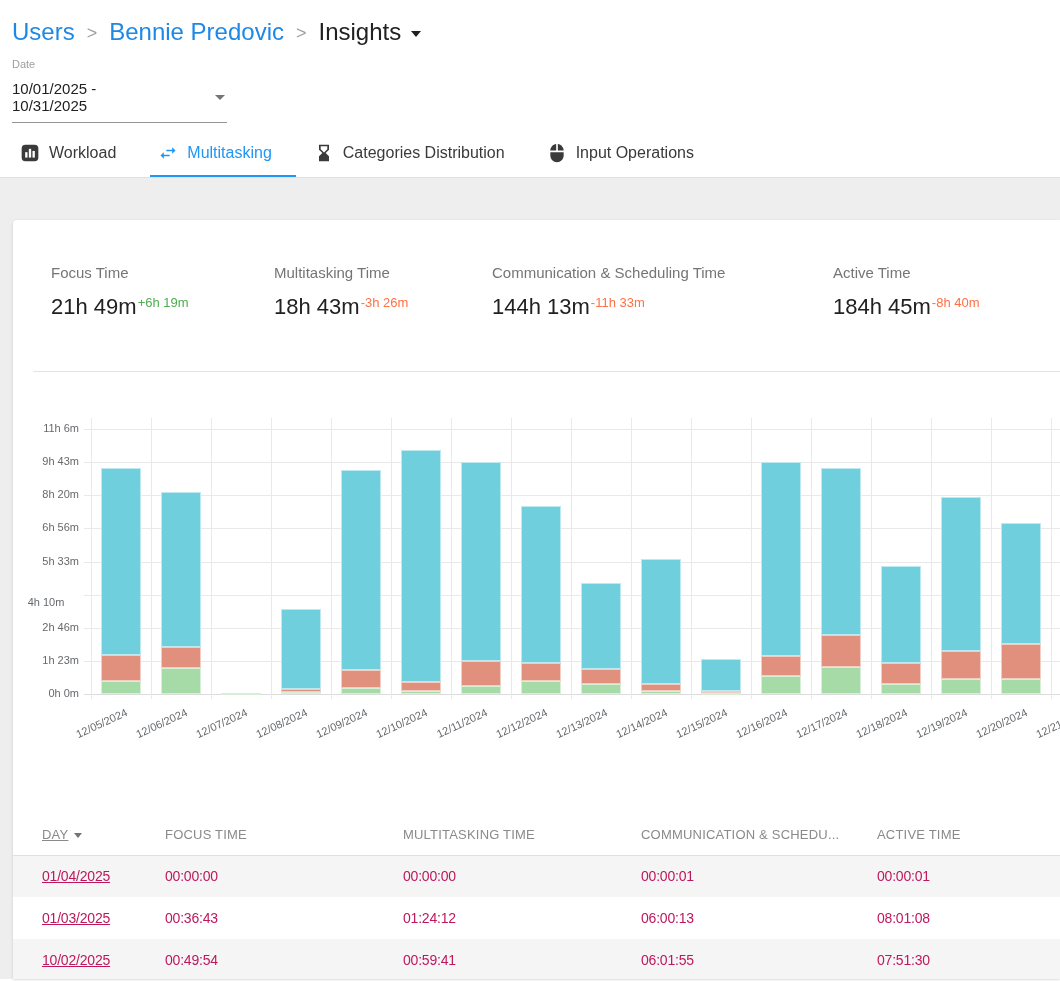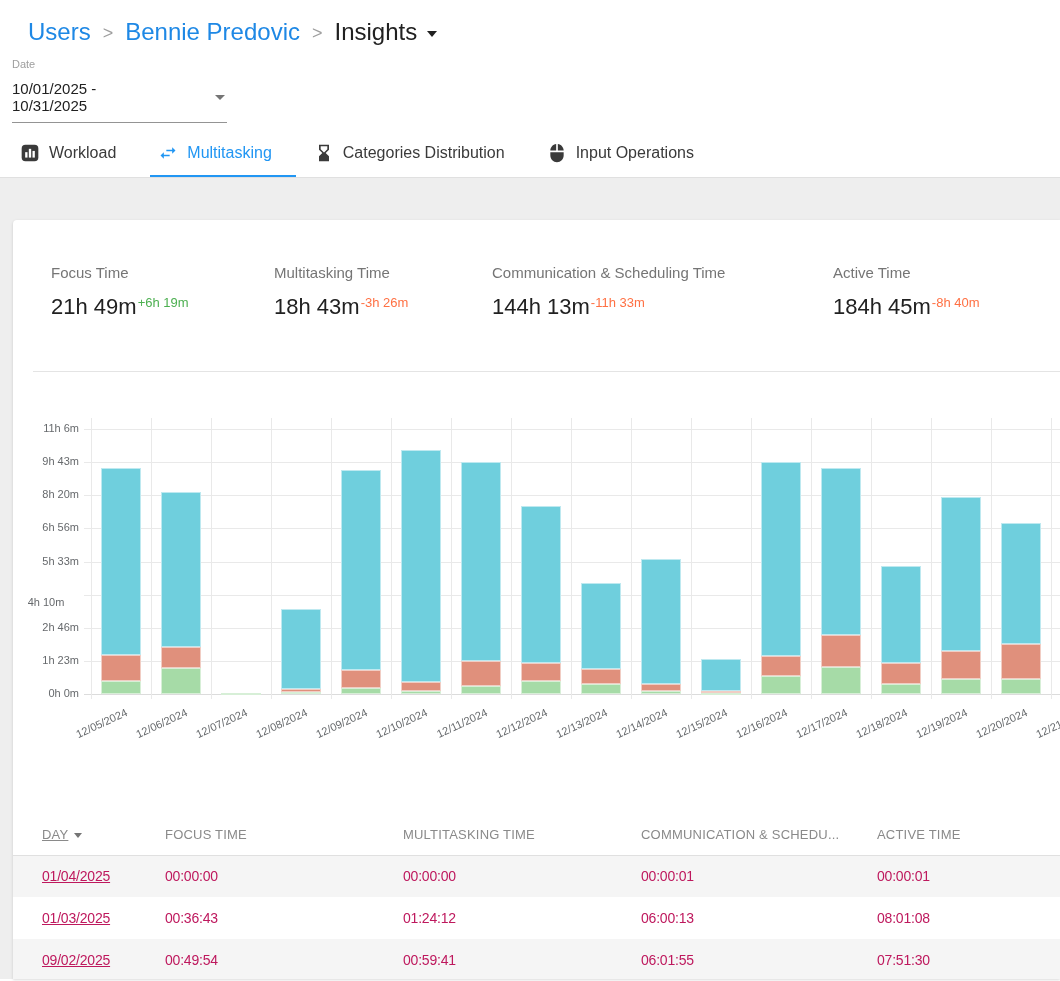--- a/index.html
+++ b/index.html
@@ -4,21 +4,21 @@
 <style>
   * { box-sizing: border-box; margin: 0; padding: 0; }
   html, body { width: 1060px; height: 981px; overflow: hidden; }
   body {
     font-family: "Liberation Sans", "DejaVu Sans", sans-serif;
     background: #ffffff;
     color: #212121;
   }
   
   .top-white { background: #fff; }
-  .breadcrumb { display: flex; align-items: center; gap: 12px; padding: 18px 12px 10px 12px; font-size: 24px; margin-left: 16px; }
+  .breadcrumb { display: flex; align-items: center; gap: 12px; padding: 18px 12px 10px 12px; font-size: 24px; }
   .breadcrumb a { color: #1e88e5; text-decoration: none; cursor: pointer; }
   .breadcrumb .sep { color: #9e9e9e; font-size: 18px; margin-top: 2px; }
   .breadcrumb .current { color: #212121; display: inline-flex; align-items: center; gap: 10px; cursor: pointer; }
   .caret-down { width: 0; height: 0; border-left: 5px solid transparent; border-right: 5px solid transparent; border-top: 6px solid #212121; display: inline-block; margin-top: 4px; }
 
   .date-block { padding: 2px 12px 0 12px; }
   .date-label { font-size: 11px; color: #9e9e9e; margin-bottom: 6px; }
   .date-value { width: 215px; display: flex; align-items: center; justify-content: space-between; font-size: 15px; color: #212121; border-bottom: 1px solid #949494; padding: 4px 2px 8px 0; cursor: pointer; gap: 43px; }
   .date-caret { width: 0; height: 0; border-left: 5px solid transparent; border-right: 5px solid transparent; border-top: 5px solid #757575; }
 
@@ -277,21 +277,21 @@
             <td>00:00:01</td>
           </tr>
           <tr>
             <td>01/03/2025</td>
             <td>00:36:43</td>
             <td>01:24:12</td>
             <td>06:00:13</td>
             <td>08:01:08</td>
           </tr>
           <tr class="striped">
-            <td>09/02/2025</td>
+            <td>10/02/2025</td>
             <td>00:49:54</td>
             <td>00:59:41</td>
             <td>06:01:55</td>
             <td>07:51:30</td>
           </tr>
         </tbody>
       </table>
     </div>
 
   </div>

